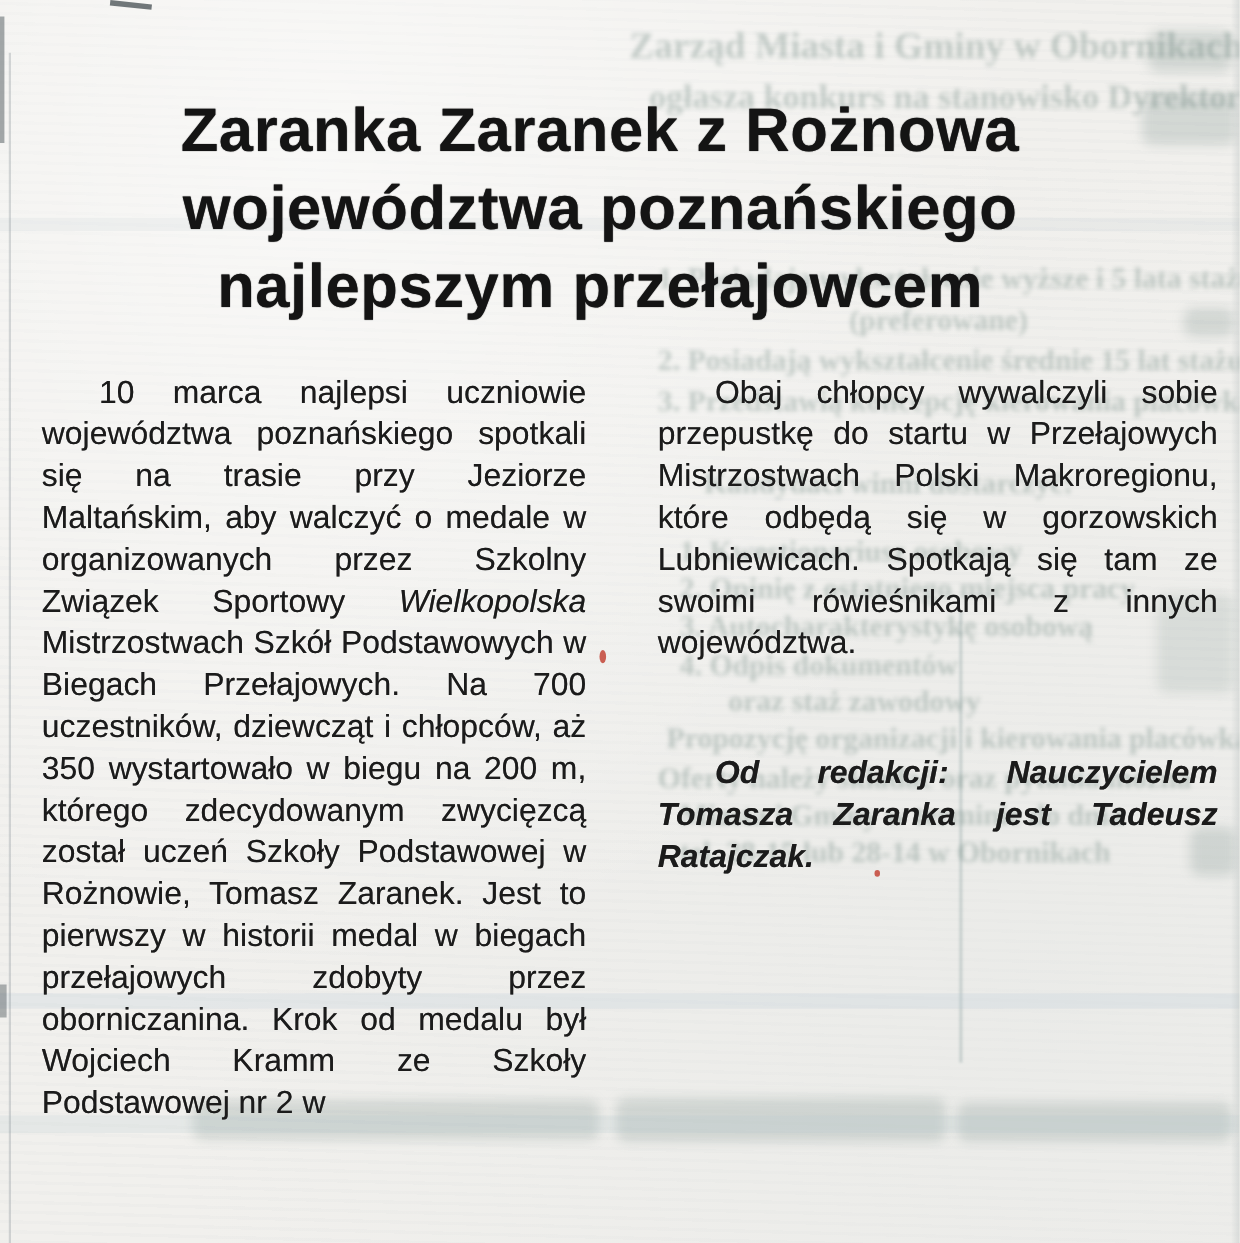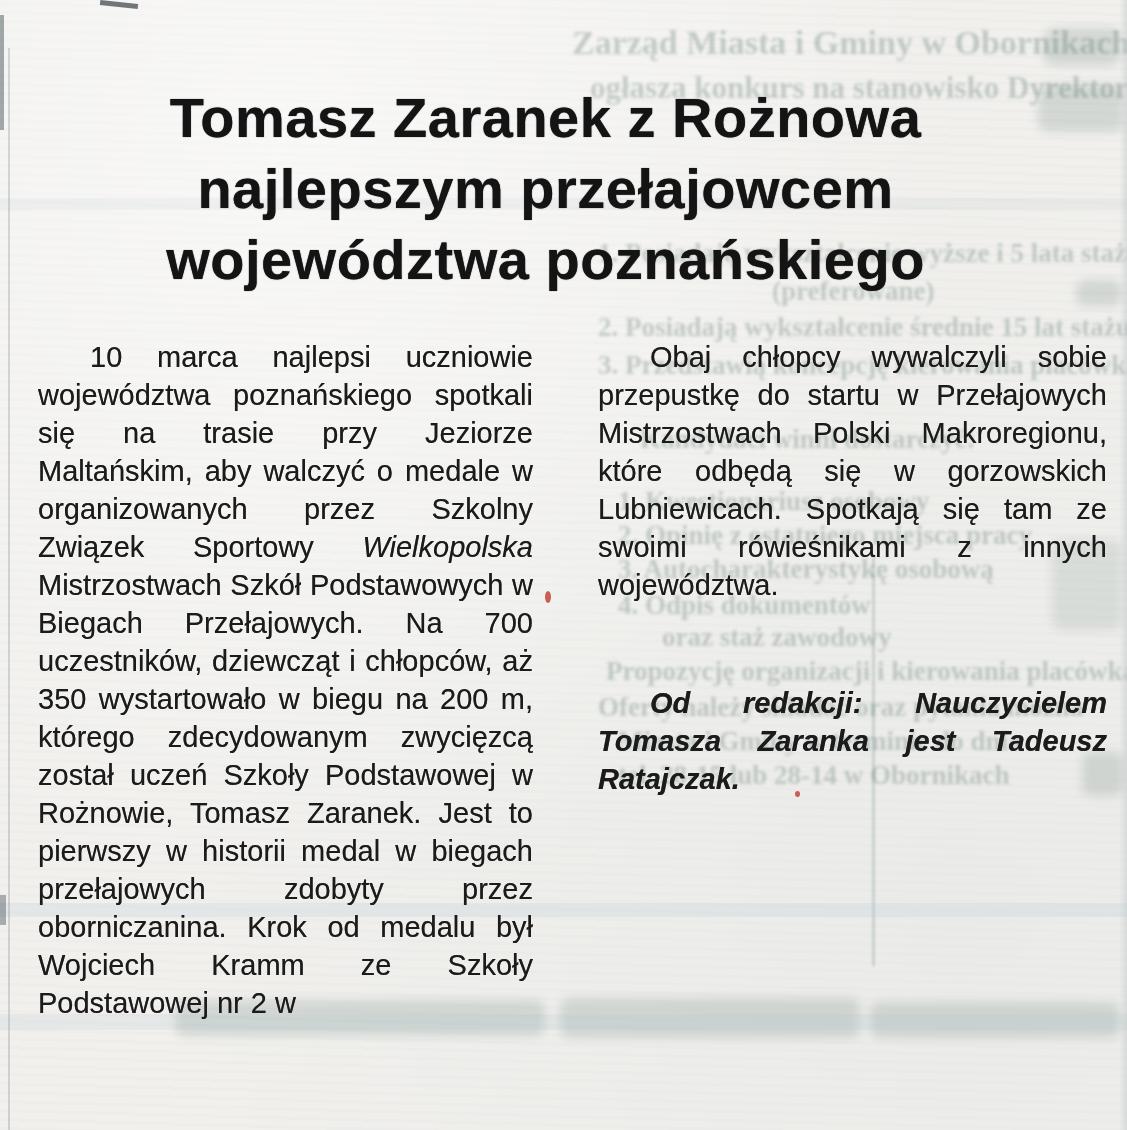--- a/index.html
+++ b/index.html
@@ -130,23 +130,23 @@
 
   <div class="edge-left-line"></div>
   <div class="edge-left-dark"></div>
   <div class="edge-left-dark2"></div>
   <div class="edge-top-tick"></div>
   <div class="edge-right-shade"></div>
   <div class="speck speck1"></div>
   <div class="speck speck2"></div>
 
   <h1 class="headline">
-    <span class="headline-line">Tomasz Zaranek z Rożnowa</span>
+    <span class="headline-line">Zaranka Zaranek z Rożnowa</span>
+    <span class="headline-line">województwa poznańskiego</span>
     <span class="headline-line">najlepszym przełajowcem</span>
-    <span class="headline-line">województwa poznańskiego</span>
   </h1>
 
   <div class="col col-left">
       <p class="indent"><span>10 marca najlepsi uczniowie województwa poznańskiego spotkali się na trasie przy Jeziorze Maltańskim, aby walczyć o medale w organizowanych przez Szkolny Związek Sportowy </span><span class="italic">Wielkopolska</span><span> Mistrzostwach Szkół Podstawowych w Biegach Przełajowych. Na 700 uczestników, dziewcząt i chłopców, aż 350 wystartowało w biegu na 200 m, którego zdecydowanym zwycięzcą został uczeń Szkoły Podstawowej w Rożnowie, Tomasz Zaranek. Jest to pierwszy w historii medal w biegach przełajowych zdobyty przez oborniczanina. Krok od medalu był Wojciech Kramm ze Szkoły Podstawowej nr 2 w</span></p>
     </div>
   <div class="col col-right">
       <p class="indent"><span>Obaj chłopcy wywalczyli sobie przepustkę do startu w Przełajowych Mistrzostwach Polski Makroregionu, które odbędą się w gorzowskich Lubniewicach. Spotkają się tam ze swoimi rówieśnikami z innych województwa.</span></p>
       <p class="indent editor-note"><span>Od redakcji: Nauczycielem Tomasza Zaranka jest Tadeusz Ratajczak.</span></p>
     </div>
 

